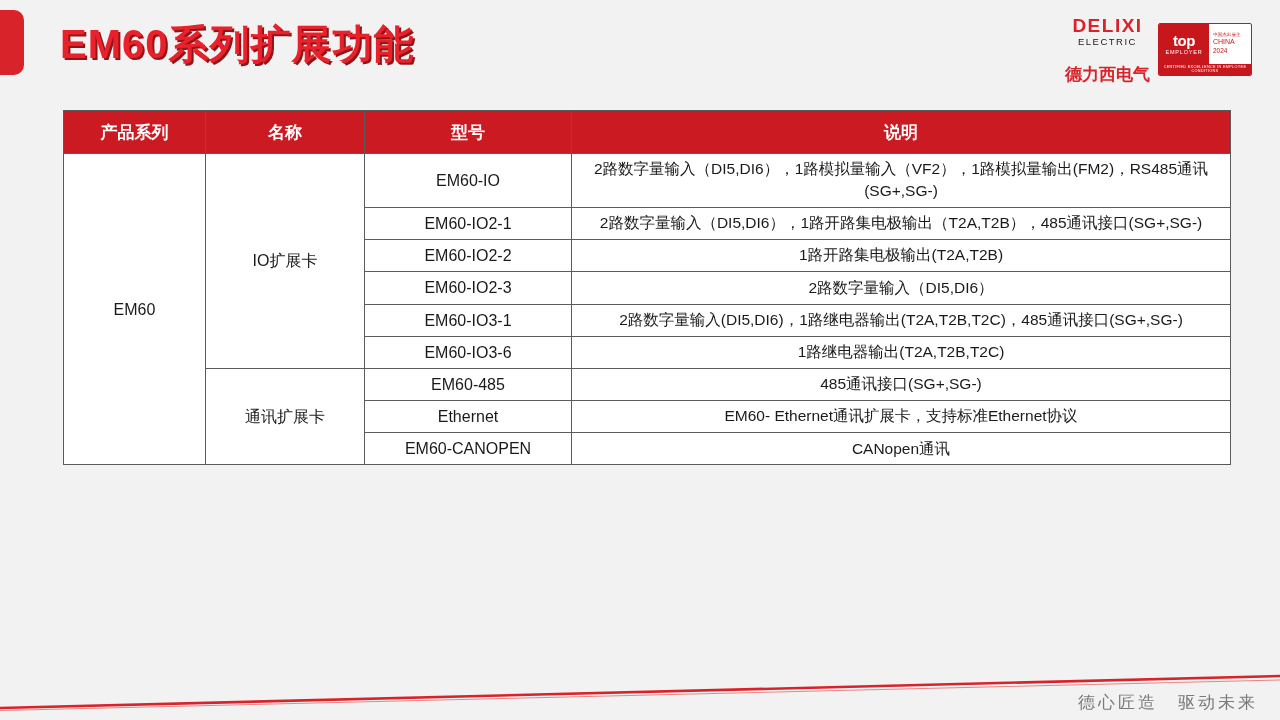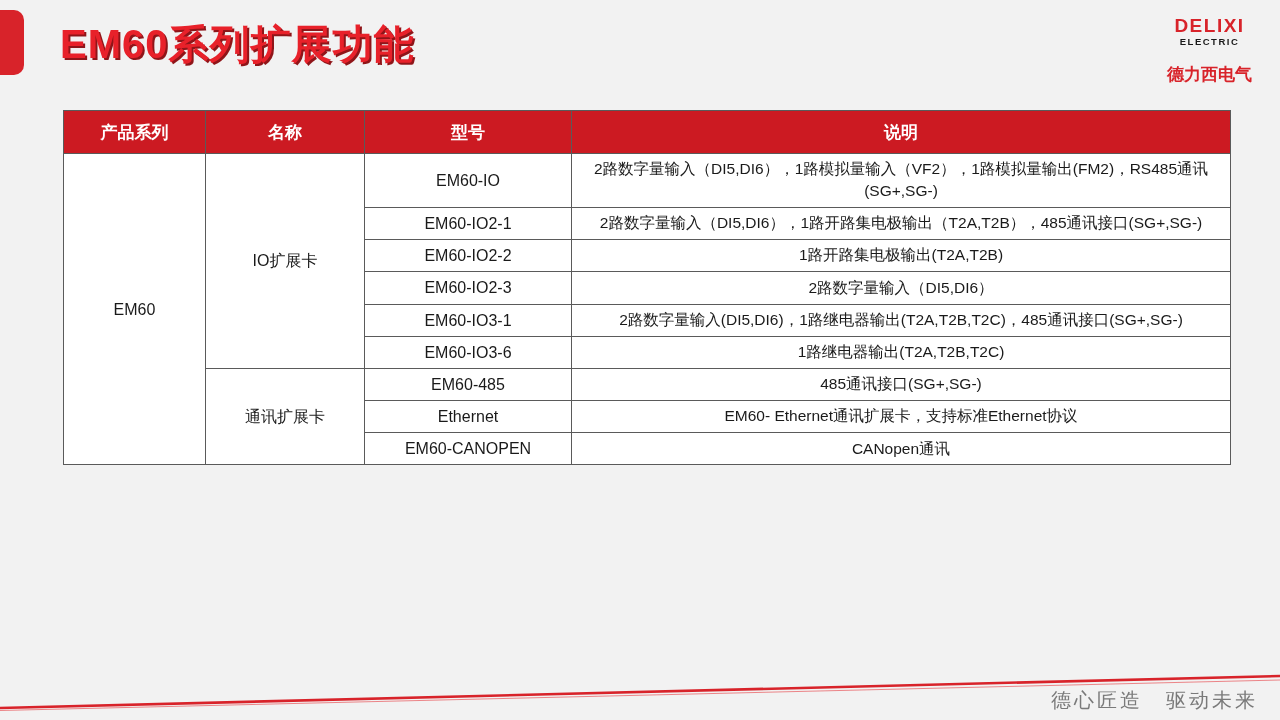--- a/index.html
+++ b/index.html
@@ -31,21 +31,21 @@
   .logo-wrap{
     position:absolute;right:28px;top:16px;
     display:flex;align-items:center;gap:8px;
   }
   .delixi{display:flex;flex-direction:column;align-items:center;line-height:1;}
   .delixi-en{
     font-size:19px;font-weight:bold;color:#d8232a;letter-spacing:1.5px;
     font-family:"Liberation Sans","DejaVu Sans",sans-serif;
   }
   .delixi-sub{
-    font-size:9.5px;font-weight:bold;color:#1a1a1a;letter-spacing:1.5px;margin-top:2px;
+    font-size:9.5px;font-weight:normal;color:#1a1a1a;letter-spacing:1.5px;margin-top:2px;
   }
   .delixi-cn{
     font-size:17px;font-weight:bold;color:#d8232a;letter-spacing:0px;margin-top:19px;
   }
 
   .top-badge{
     width:92px;border:1px solid #c8161d;border-radius:2px;
     background:#fff;overflow:hidden;
   }
   .badge-main{display:flex;height:40px;}
@@ -92,37 +92,51 @@
   .c2{width:159px;}
   .c3{width:207px;}
   .c4{width:659px;}
 
   
   .footer-line{
     position:absolute;left:0;bottom:0;width:1280px;height:60px;overflow:hidden;
   }
   .footer-text{
     position:absolute;right:22px;bottom:6px;
-    font-size:20px;color:#7a7a7a;letter-spacing:3px;
+    font-size:17px;color:#7a7a7a;letter-spacing:3px;
   }
 </style>
 </head>
 <body>
 
 <div class="slide">
 
   <div class="left-tab"></div>
 
   <div class="title">EM60系列扩展功能</div>
 
   <div class="logo-wrap">
     <div class="delixi">
       <div class="delixi-en">DELIXI</div>
       <div class="delixi-sub">ELECTRIC</div>
       <div class="delixi-cn">德力西电气</div>
+    </div>
+    <div class="top-badge">
+      <div class="badge-main">
+        <div class="badge-left">
+          <div class="badge-top">top</div>
+          <div class="badge-emp">EMPLOYER</div>
+        </div>
+        <div class="badge-right">
+          <div class="badge-cn">中国杰出雇主</div>
+          <div class="badge-china">CHINA</div>
+          <div class="badge-year">2024</div>
+        </div>
+      </div>
+      <div class="badge-foot">CERTIFIED EXCELLENCE IN EMPLOYEE CONDITIONS</div>
     </div>
   </div>
 
   <div class="tbl-wrap">
     <table>
       <colgroup>
         <col class="c1">
           <col class="c2">
           <col class="c3">
           <col class="c4">

